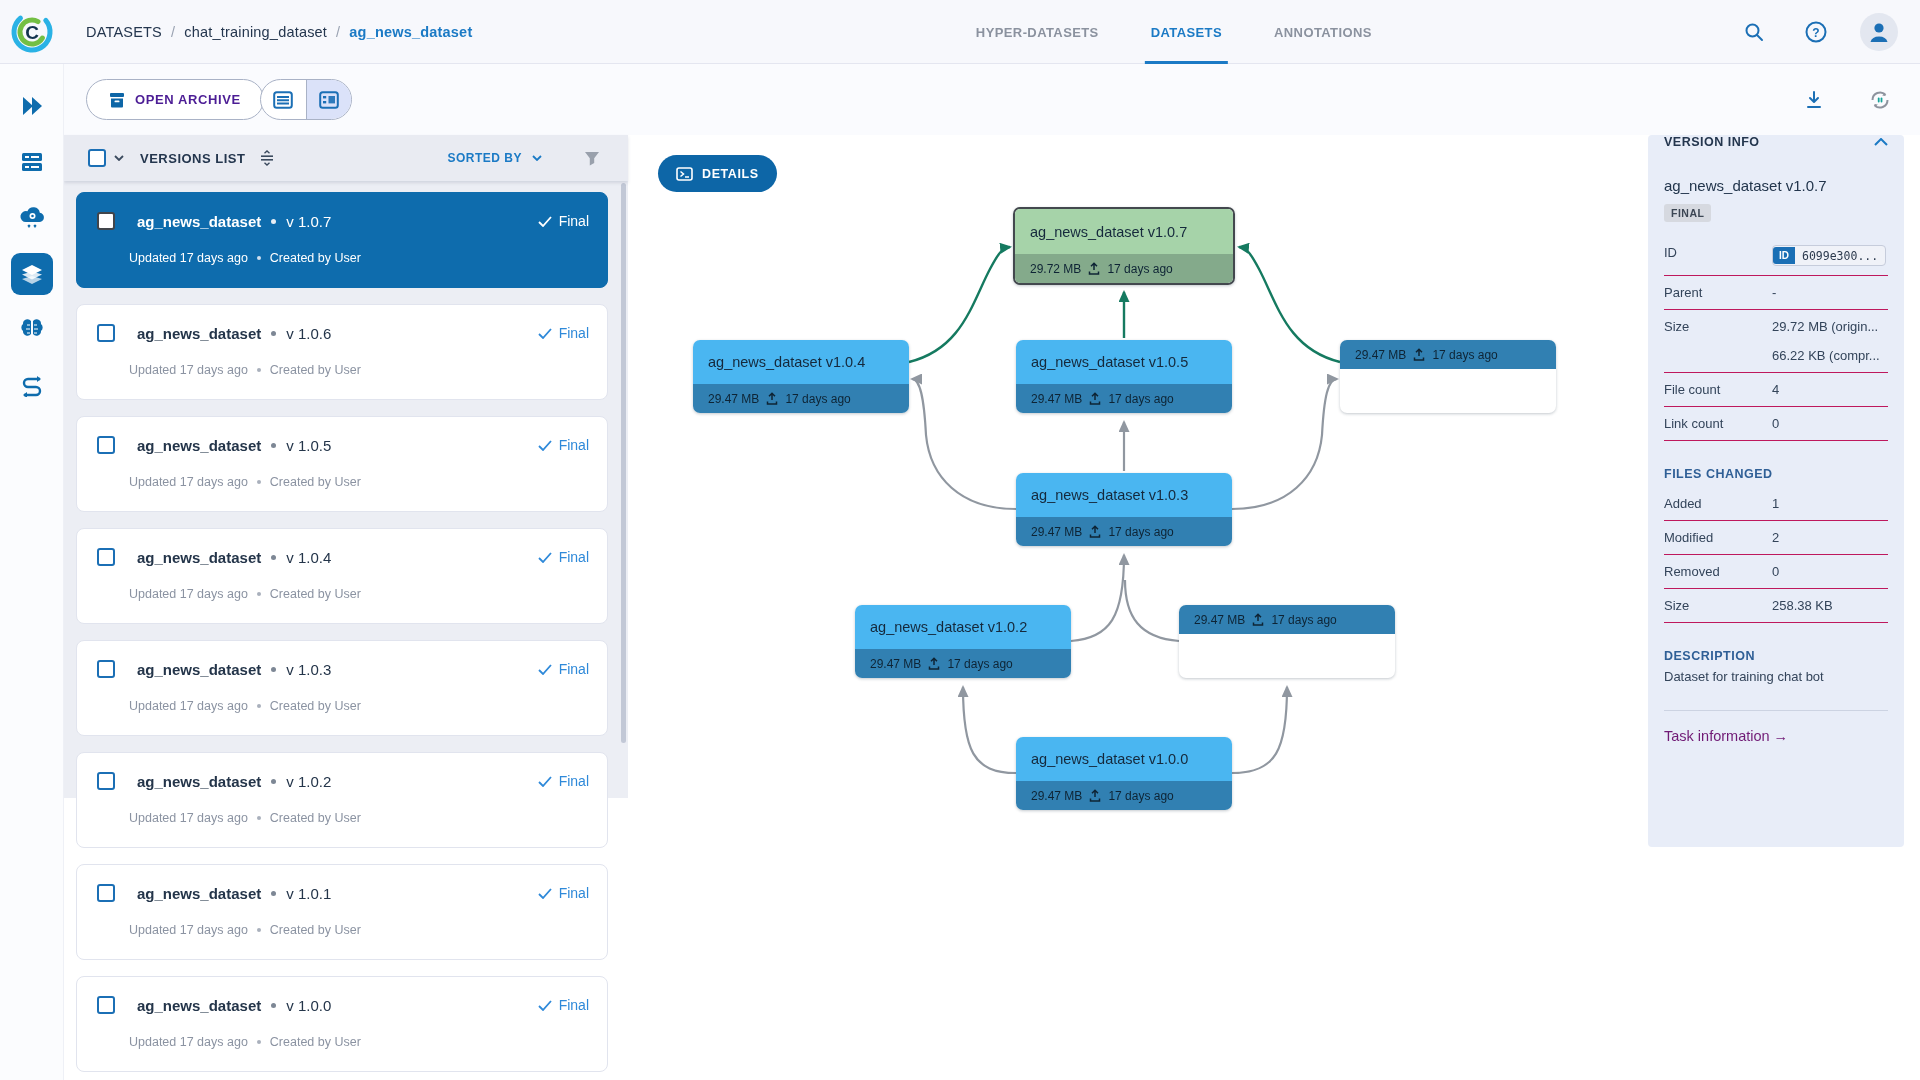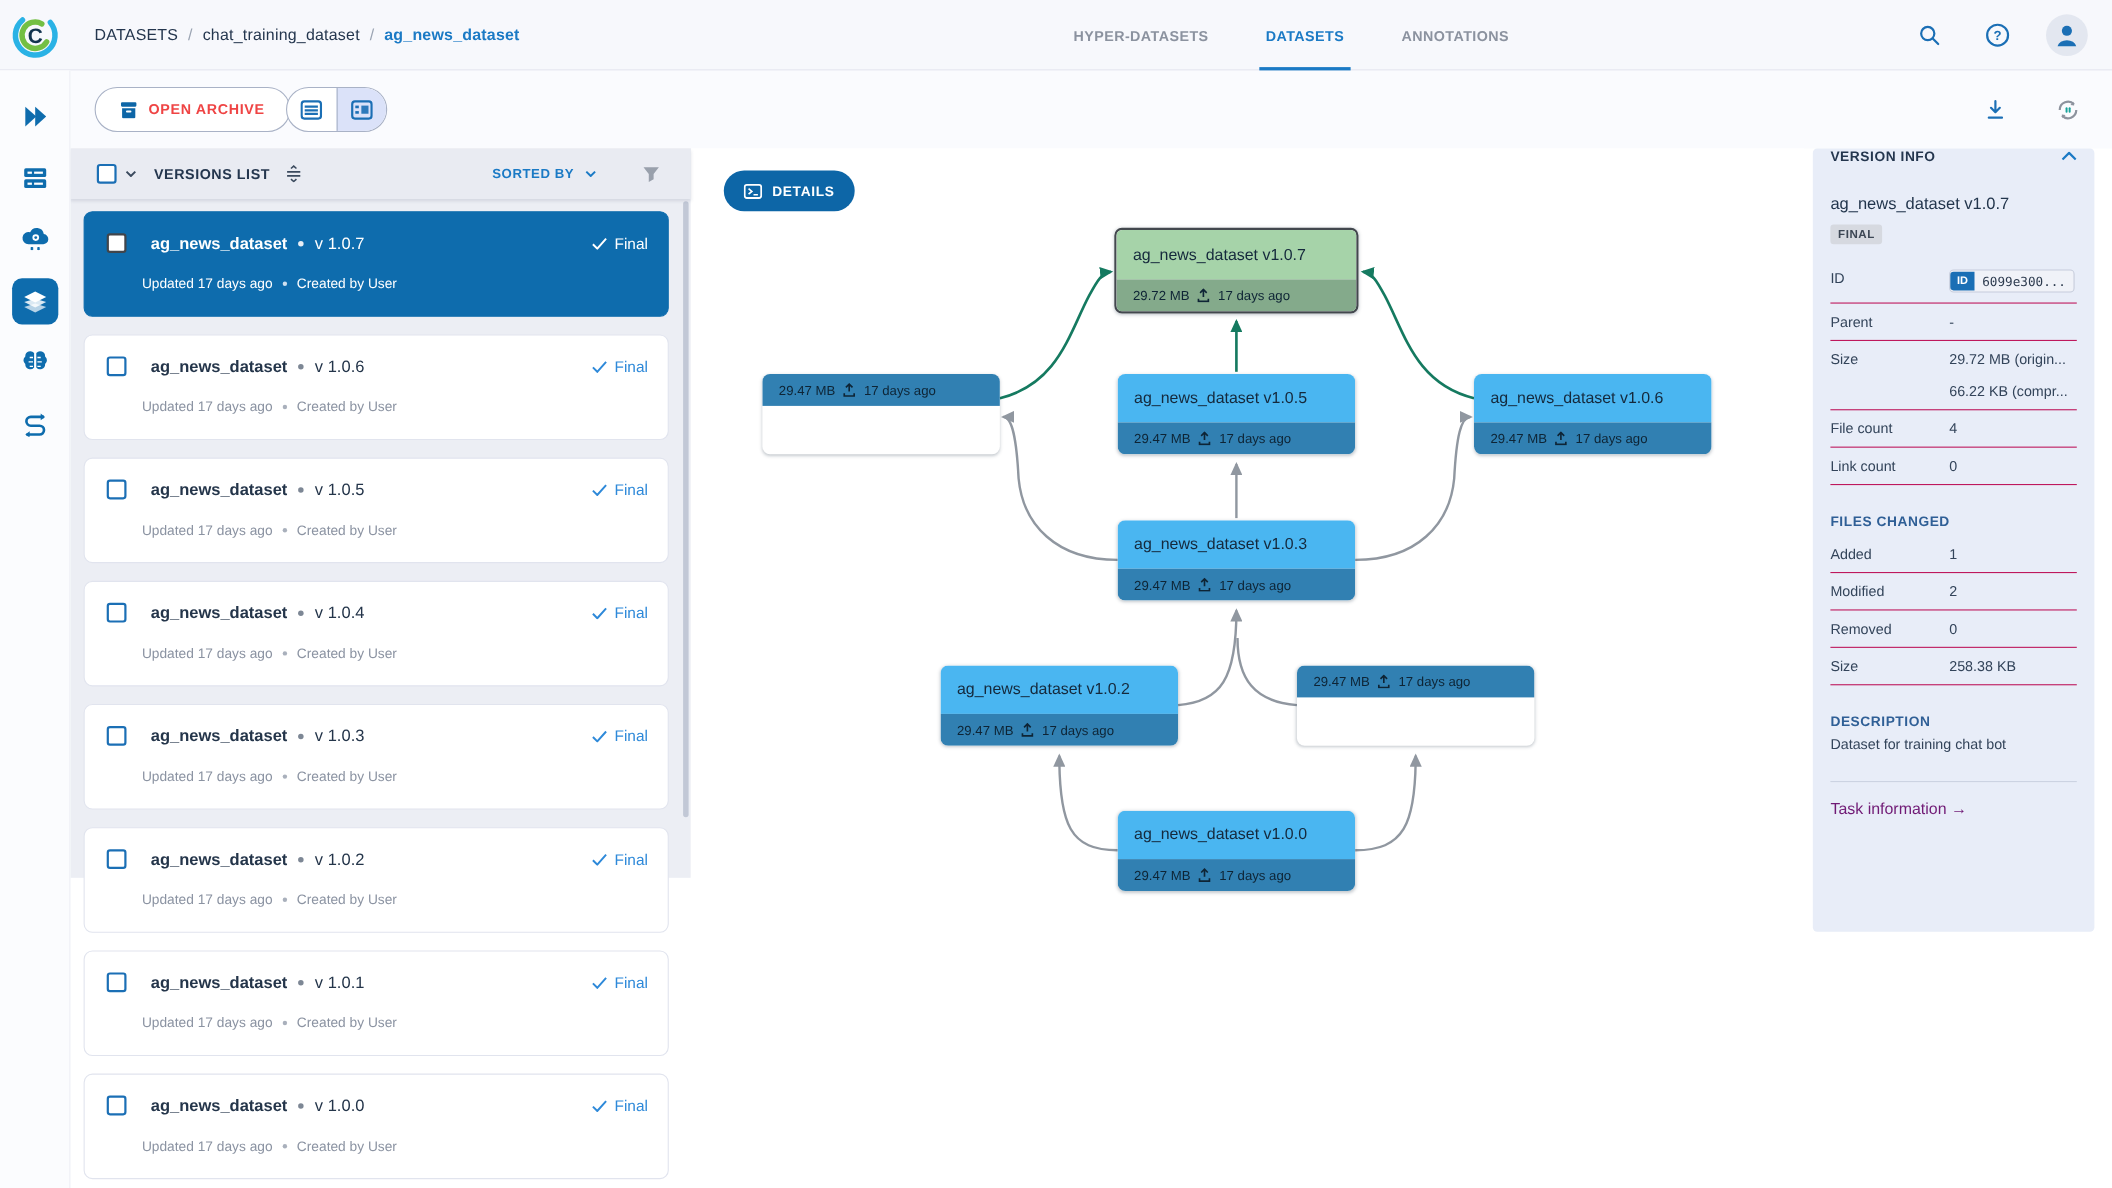--- a/index.html
+++ b/index.html
@@ -36,21 +36,21 @@
   .side-item { width:64px; height:56px; display:flex; align-items:center;
                justify-content:center; cursor:pointer; }
   .side-sel { width:42px; height:42px; background:#0e6cad; border-radius:9px;
               display:flex; align-items:center; justify-content:center; }
 
   
   .toolbar { position:absolute; left:64px; top:64px; width:1856px; height:71px;
              background:#fafbfe; }
   .btn-archive { position:absolute; left:22px; top:15px; height:41px; padding:0 22px;
                  display:flex; align-items:center; gap:10px; border:1px solid #a9b2c6;
-                 border-radius:21px; background:#fff; color:#ef4444; font-size:13px;
+                 border-radius:21px; background:#fff; color:#4c1d95; font-size:13px;
                  font-weight:bold; letter-spacing:.6px; cursor:pointer; }
   .toggle-group { position:absolute; left:196px; top:15px; height:41px; width:92px;
                   border:1px solid #a9b2c6; border-radius:21px; background:#fff;
                   display:flex; overflow:hidden; }
   .toggle-seg { flex:1; display:flex; align-items:center; justify-content:center; cursor:pointer; }
   .toggle-seg.sel { background:#dbe2f9; }
   .toggle-seg + .toggle-seg { border-left:1px solid #a9b2c6; }
   .tb-right { position:absolute; right:22px; top:15px; height:41px; display:flex;
               align-items:center; gap:30px; }
 
@@ -512,20 +512,21 @@
       <div class="nfoot">
           <span>29.72 MB</span>
           <svg width="12" height="13" viewBox="0 0 12 13">
             <path d="M6 1.5 V8 M3 4.2 L6 1.2 L9 4.2" fill="none" stroke="#0e2435" stroke-width="1.5"></path>
             <path d="M1.5 9.5 V12 H10.5 V9.5" fill="none" stroke="#0e2435" stroke-width="1.5"></path>
           </svg>
           <span>17 days ago</span>
         </div>
     </div>
     <div class="gnode pos-b">
+      <div class="nhead">ag_news_dataset v1.0.4</div>
       <div class="nfoot">
           <span>29.47 MB</span>
           <svg width="12" height="13" viewBox="0 0 12 13">
             <path d="M6 1.5 V8 M3 4.2 L6 1.2 L9 4.2" fill="none" stroke="#0e2435" stroke-width="1.5"></path>
             <path d="M1.5 9.5 V12 H10.5 V9.5" fill="none" stroke="#0e2435" stroke-width="1.5"></path>
           </svg>
           <span>17 days ago</span>
         </div>
     </div>
     <div class="gnode pos-c">
@@ -533,21 +534,20 @@
       <div class="nfoot">
           <span>29.47 MB</span>
           <svg width="12" height="13" viewBox="0 0 12 13">
             <path d="M6 1.5 V8 M3 4.2 L6 1.2 L9 4.2" fill="none" stroke="#0e2435" stroke-width="1.5"></path>
             <path d="M1.5 9.5 V12 H10.5 V9.5" fill="none" stroke="#0e2435" stroke-width="1.5"></path>
           </svg>
           <span>17 days ago</span>
         </div>
     </div>
     <div class="gnode pos-d">
-      <div class="nhead">ag_news_dataset v1.0.6</div>
       <div class="nfoot">
           <span>29.47 MB</span>
           <svg width="12" height="13" viewBox="0 0 12 13">
             <path d="M6 1.5 V8 M3 4.2 L6 1.2 L9 4.2" fill="none" stroke="#0e2435" stroke-width="1.5"></path>
             <path d="M1.5 9.5 V12 H10.5 V9.5" fill="none" stroke="#0e2435" stroke-width="1.5"></path>
           </svg>
           <span>17 days ago</span>
         </div>
     </div>
     <div class="gnode pos-e">

